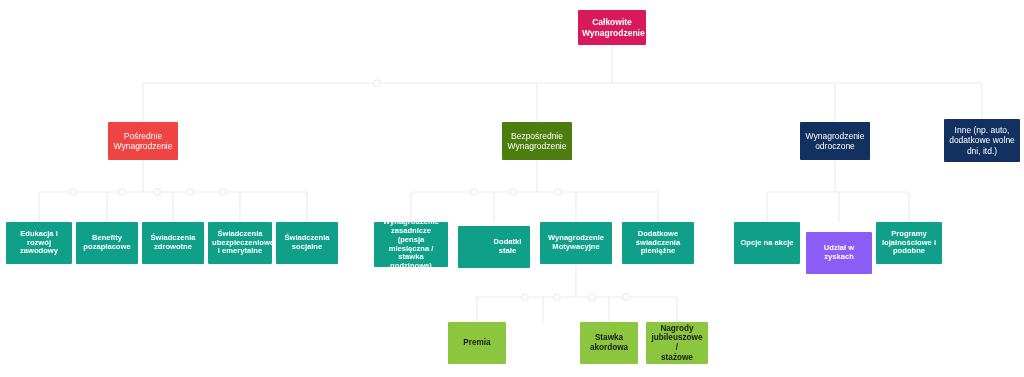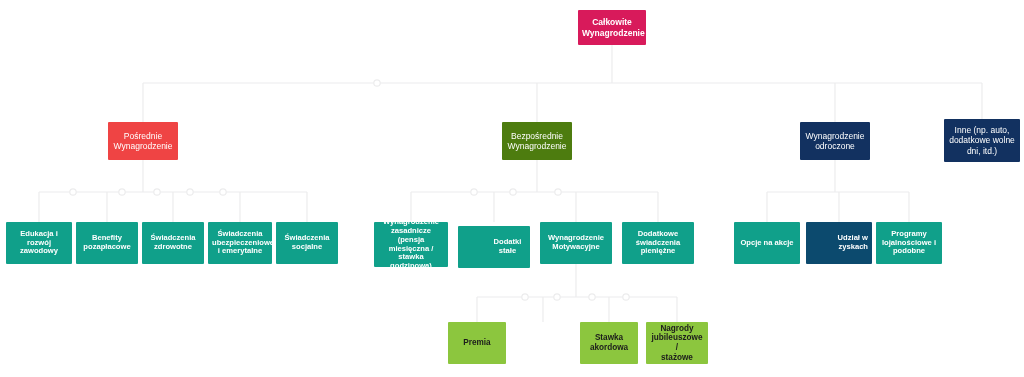--- a/index.html
+++ b/index.html
@@ -198,21 +198,21 @@
 Motywacyjne</span>
   </div>
   <div class="node leaf" style="left: 622px; top: 222px; width: 72px; height: 42px; background: rgb(16, 160, 138);">
     <span class="node-label">Dodatkowe
 świadczenia
 pieniężne</span>
   </div>
   <div class="node leaf" style="left: 734px; top: 222px; width: 66px; height: 42px; background: rgb(16, 160, 138);">
     <span class="node-label">Opcje na akcje</span>
   </div>
-  <div class="node leaf" style="left: 806px; top: 222px; width: 66px; height: 42px; background: #0c4a6e; text-align: right;">
+  <div class="node leaf" style="left: 806px; top: 232px; width: 66px; height: 42px; background: #8b5cf6;">
     <span class="node-label">Udział w zyskach</span>
   </div>
   <div class="node leaf" style="left: 876px; top: 222px; width: 66px; height: 42px; background: rgb(16, 160, 138);">
     <span class="node-label">Programy
 lojalnościowe i
 podobne</span>
   </div>
 
   <div class="node sub" style="left: 448px; top: 322px; width: 58px; height: 42px; background: rgb(140, 198, 62);">
     <span class="node-label">Premia</span>

